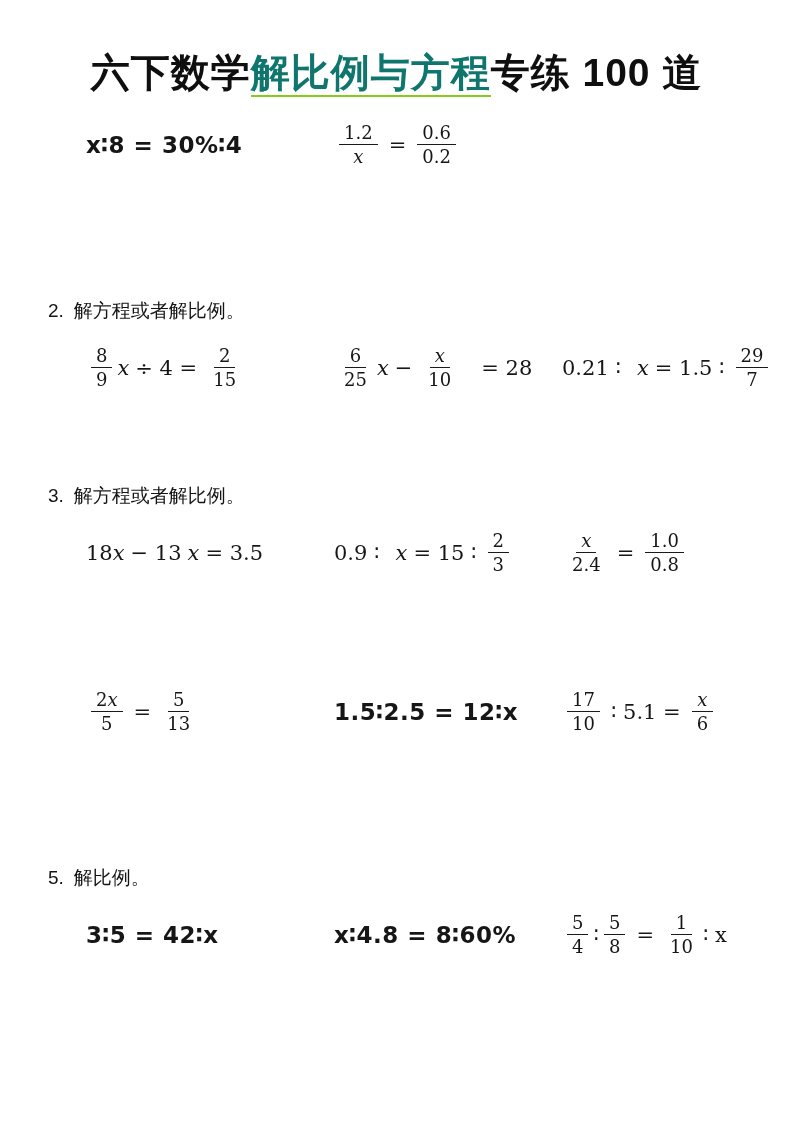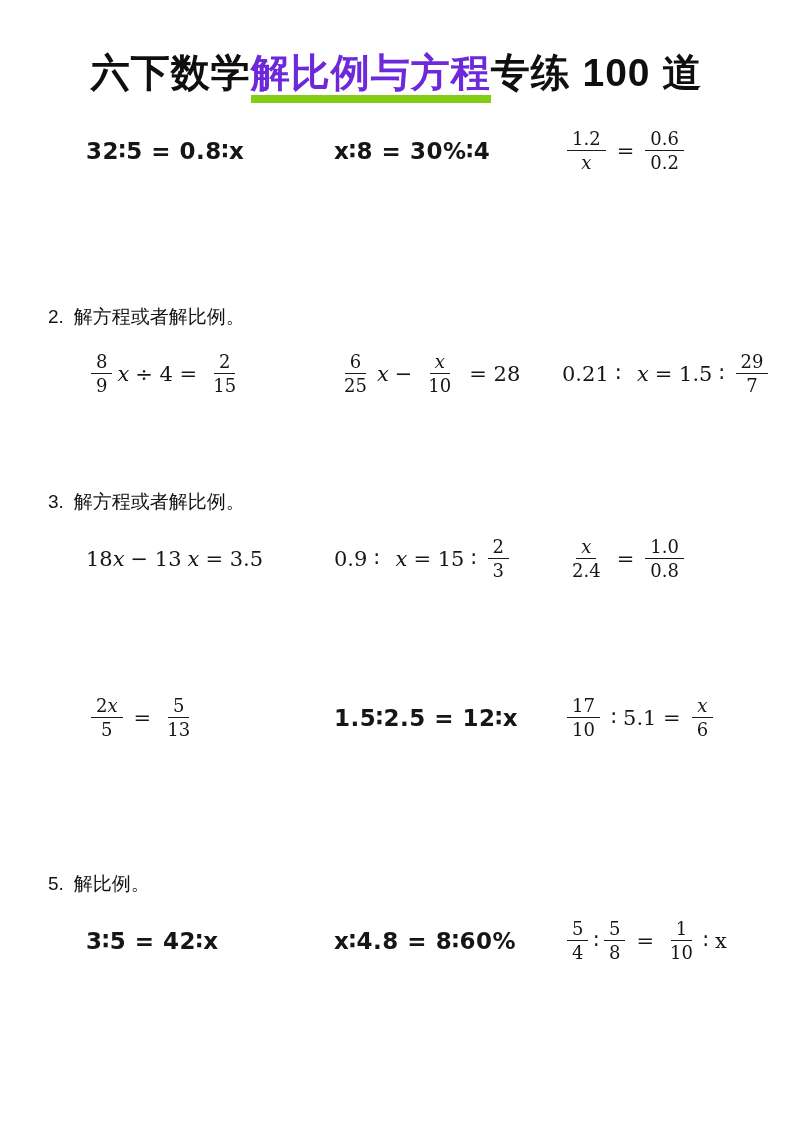--- a/index.html
+++ b/index.html
@@ -15,23 +15,23 @@
   .title {
     margin: 50px 0 0 0;
     text-align: center;
     font-size: 39px;
     font-weight: 900;
     letter-spacing: 1px;
     color: #0f0f0f;
     line-height: 1.2;
   }
   .title .hl {
-    color: #6d28d9;
+    color: #0f766e;
     display: inline-block;
-    border-bottom: 8px solid #84cc16;
+    border-bottom: 2px solid #84cc16;
     padding-bottom: 1px;
     line-height: 1.05;
   }
   .meta {
     margin-top: 38px;
     text-align: center;
     font-size: 20px;
     color: #1f1f1f;
   }
   .blank {
@@ -74,21 +74,21 @@
   .mserif {
     font-family: "DejaVu Serif", "Liberation Serif", serif;
     font-size: 21px;
     display: inline-flex;
     align-items: center;
     color: #161616;
   }
   .v { font-style: italic; }
   .op { margin: 0 6px; }
   .lead { margin-right: 16px; }
-  .tail { margin-left: 8px; }
+  .tail { margin-left: 20px; }
   .frac {
     display: inline-flex;
     flex-direction: column;
     align-items: center;
     margin: 0 5px;
     font-size: 18px;
     line-height: 1.2;
     text-align: left;
   }
   .frac .fn {
@@ -102,23 +102,20 @@
 <body>
 
 <div>
 
   <h1 class="title"><span>六下数学</span><span class="hl">解比例与方程</span><span>专练 100 道</span></h1>
 
 
   <section class="sec sec-first">
     <div class="row">
       <div class="cell">
-        <span class="msans">32∶5 = 0.8∶x</span>
-      </div>
-      <div class="cell">
         <span class="msans">x∶8 = 30%∶4</span>
       </div>
       <div class="cell">
         <span class="mserif">
           <span class="frac">
               <span class="fn">1.2</span>
               <span class="fd v">x</span>
             </span>
             <span class="op">=</span>
             <span class="frac">

